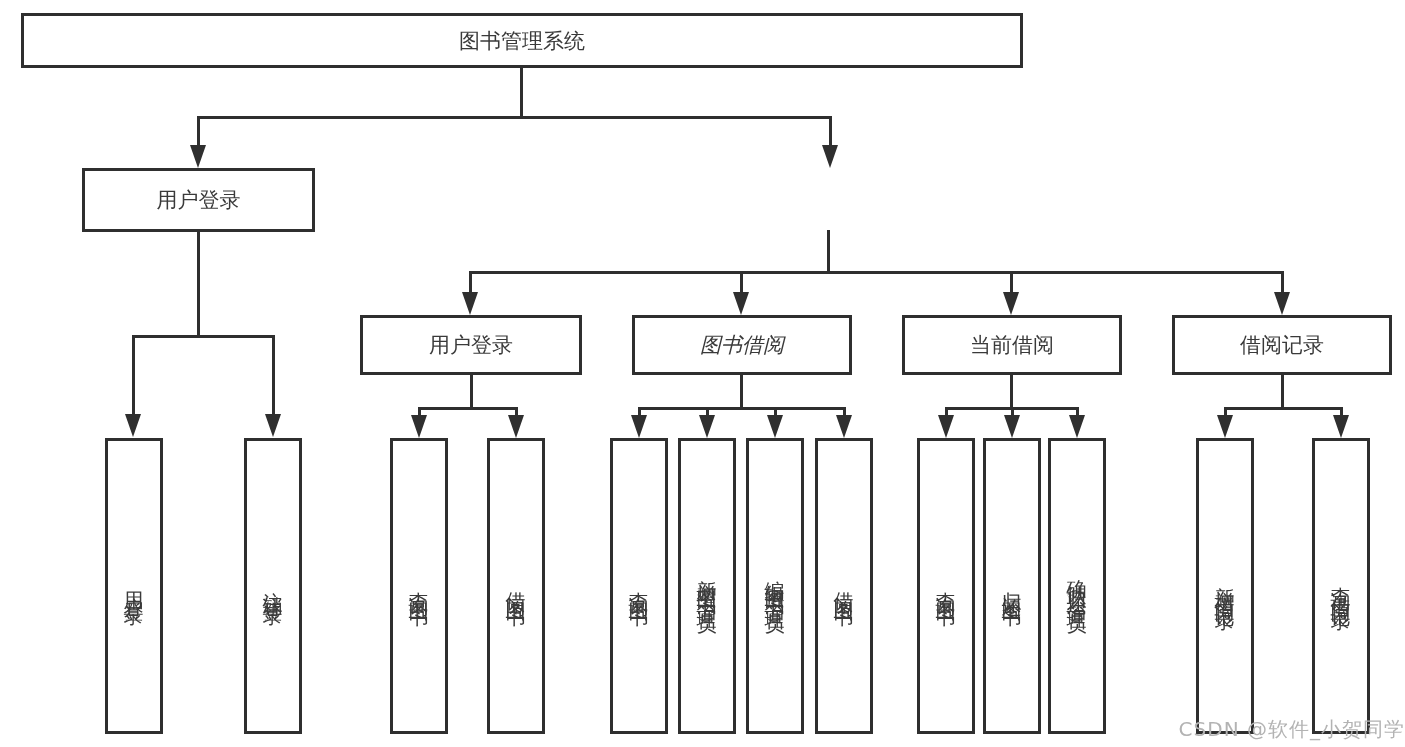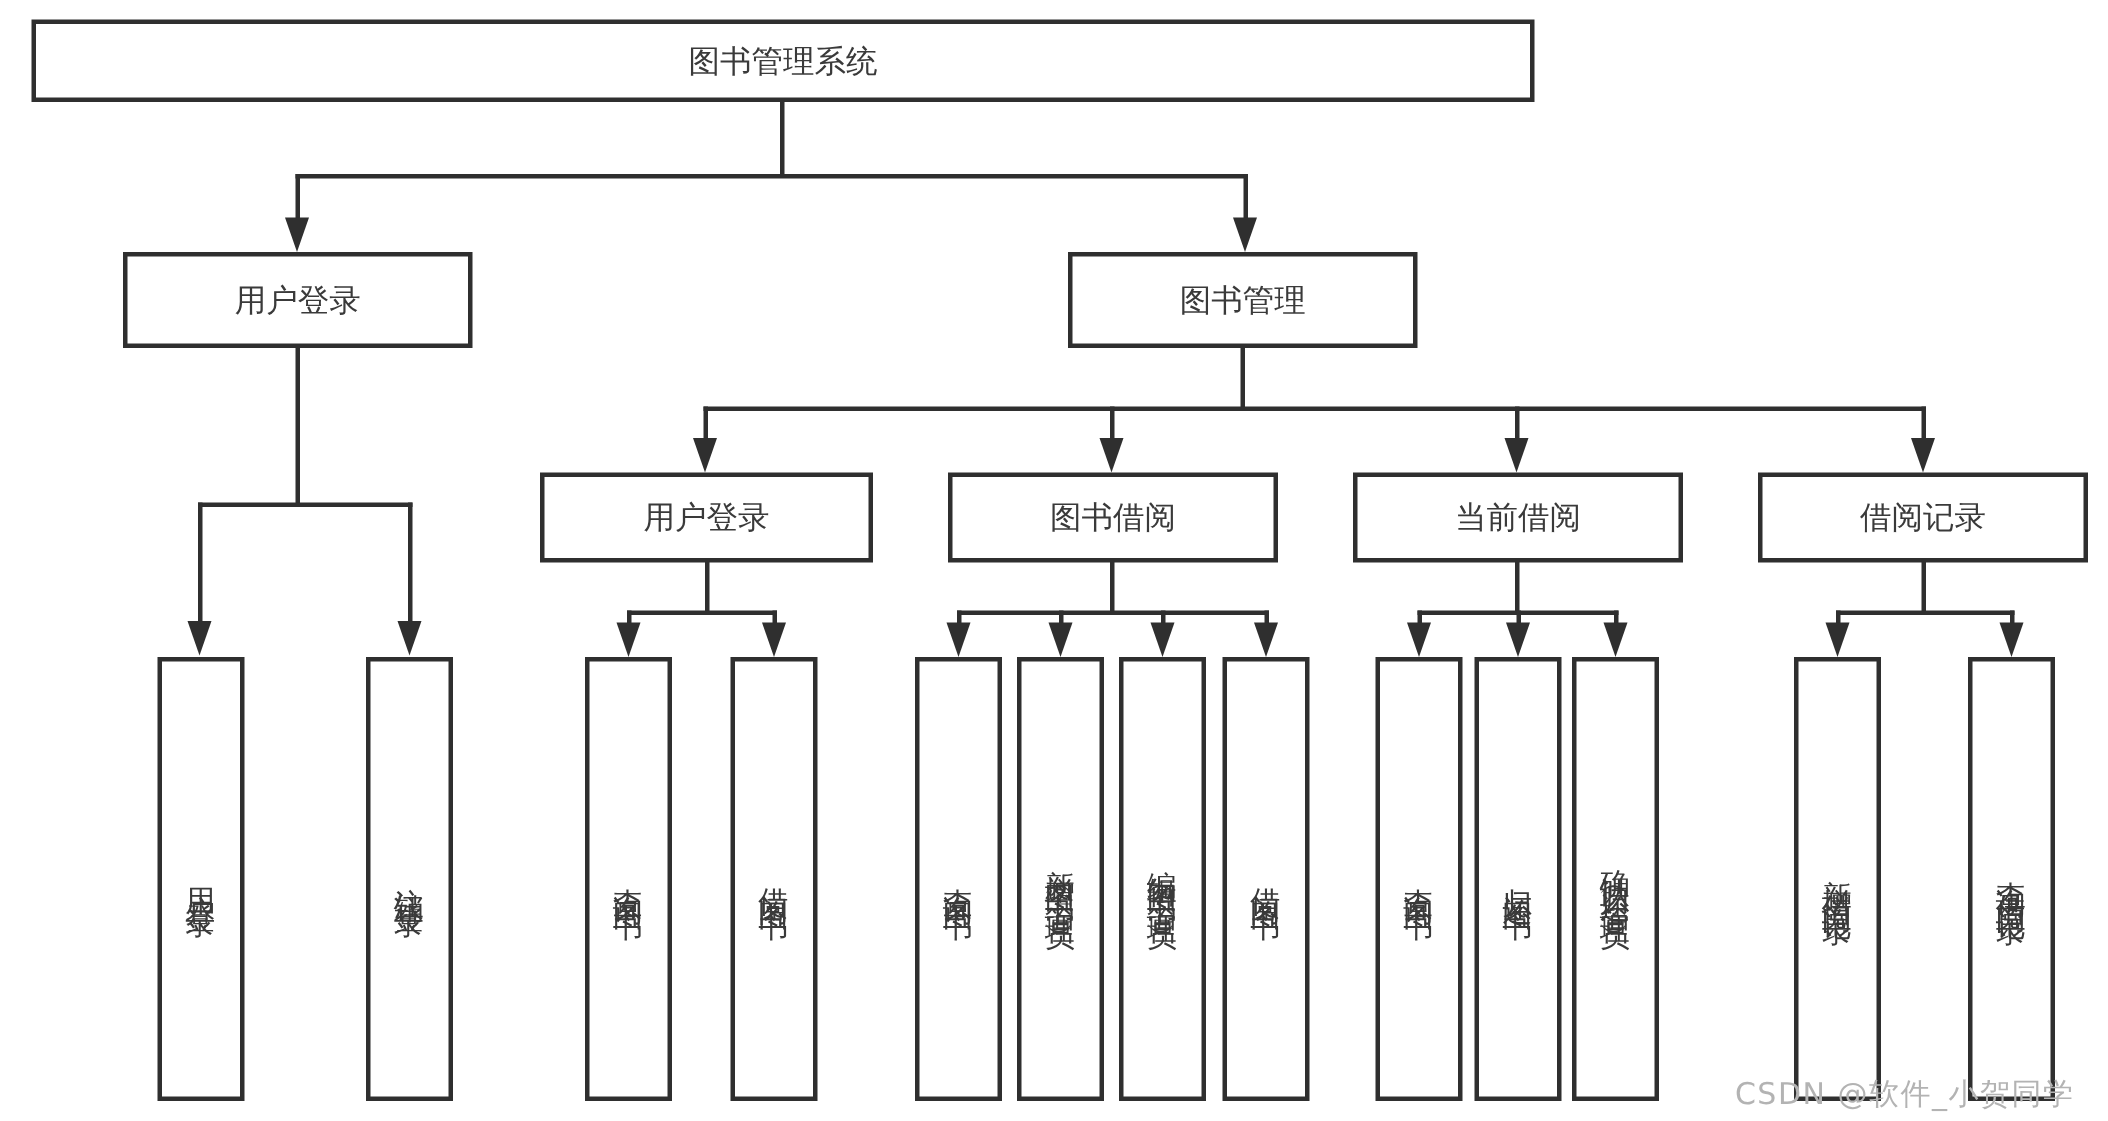--- a/index.html
+++ b/index.html
@@ -18,38 +18,37 @@
     font-size:20px; letter-spacing:5px; line-height:1.0;
   }
   .hl { position:absolute; height:3px; background:#2f2f2f; }
   .vl { position:absolute; width:3px; background:#2f2f2f; }
   .ar {
     position:absolute; width:0; height:0;
     border-left:8px solid transparent; border-right:8px solid transparent;
     border-top:23px solid #2f2f2f;
   }
   .watermark {
-    position:absolute; right:22px; bottom:4px;
+    position:absolute; right:0; bottom:4px;
     font-size:20px; color:#b3b3b3; letter-spacing:1px; z-index:5;text-align:right;
   }
 </style>
 </head>
 <body>
 
 <div class="canvas">
 
   <div class="box" style="left:21px; top:13px; width:1002px; height:55px;">图书管理系统</div>
 
   <div class="box" style="left:82px; top:168px; width:233px; height:64px;">用户登录</div>
 
-  <div class="box" style="left:712px; top:168px; width:233px; height:64px;">图书管理</div>
 
   <div class="box" style="left:360px; top:315px; width:222px; height:60px;">用户登录</div>
 
-  <div class="box" style="left:632px; top:315px; width:220px; height:60px;">图书借阅</div>
+  <div class="box" style="left:632px; top:315px; width:220px; height:60px;font-style:italic;">图书借阅</div>
 
   <div class="box" style="left:902px; top:315px; width:220px; height:60px;">当前借阅</div>
 
   <div class="box" style="left:1172px; top:315px; width:220px; height:60px;">借阅记录</div>
 
   <div class="box vbox" style="left:105px; top:438px; width:58px; height:296px;">用户登录</div>
 
   <div class="box vbox" style="left:244px; top:438px; width:58px; height:296px;">注销登录</div>
 
   <div class="box vbox" style="left:390px; top:438px; width:58px; height:296px;">查询图书</div>

